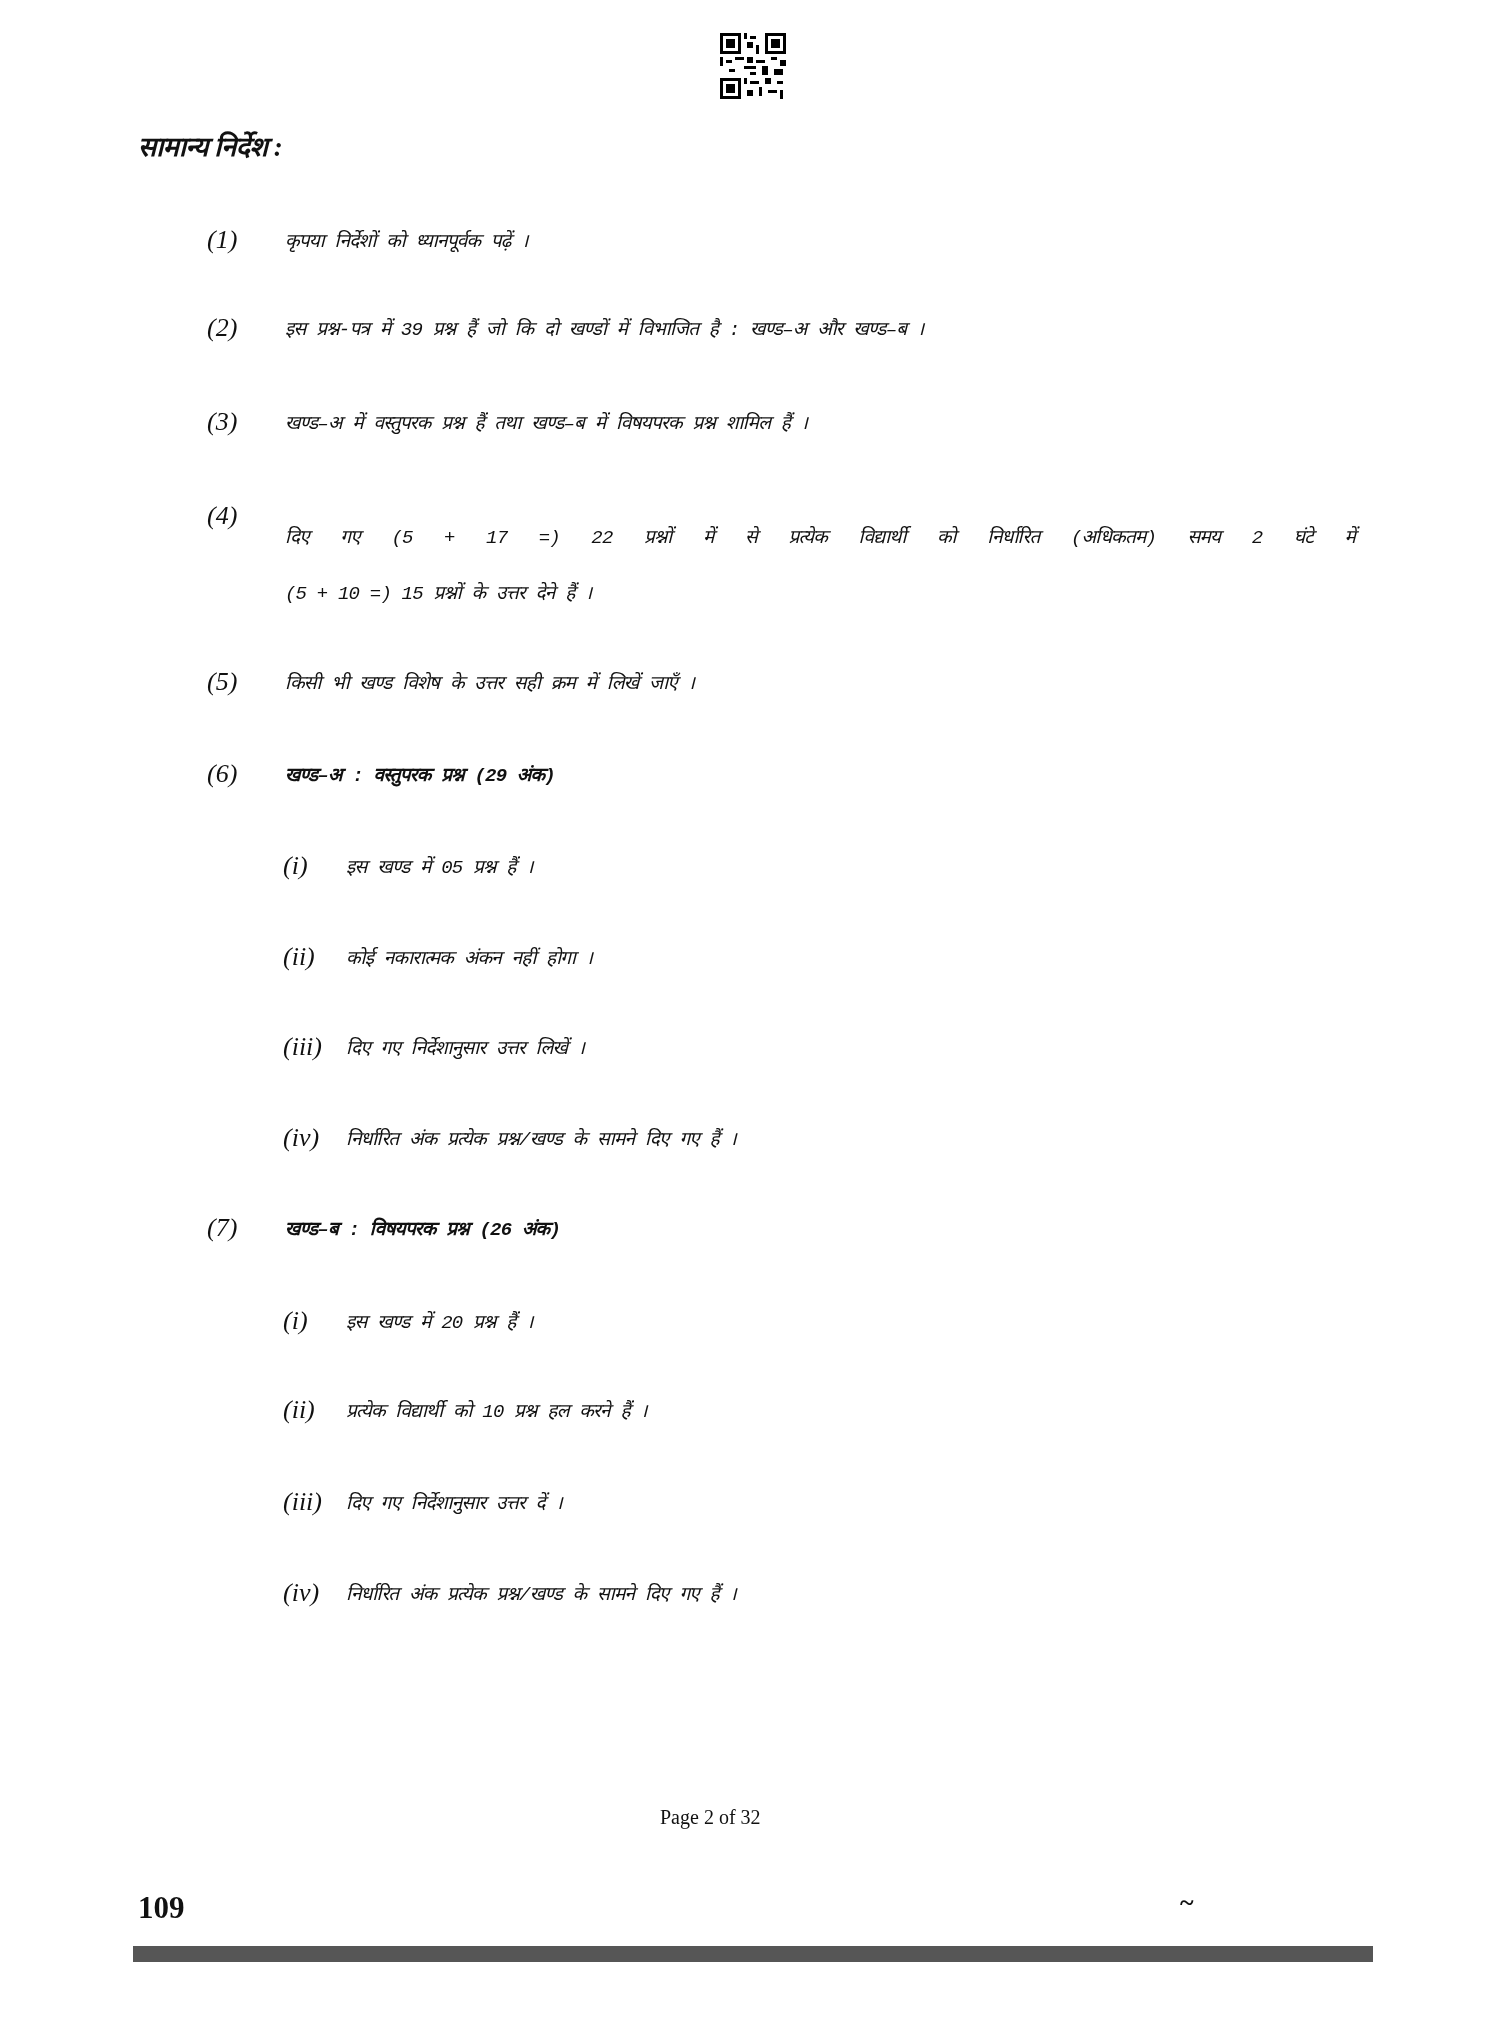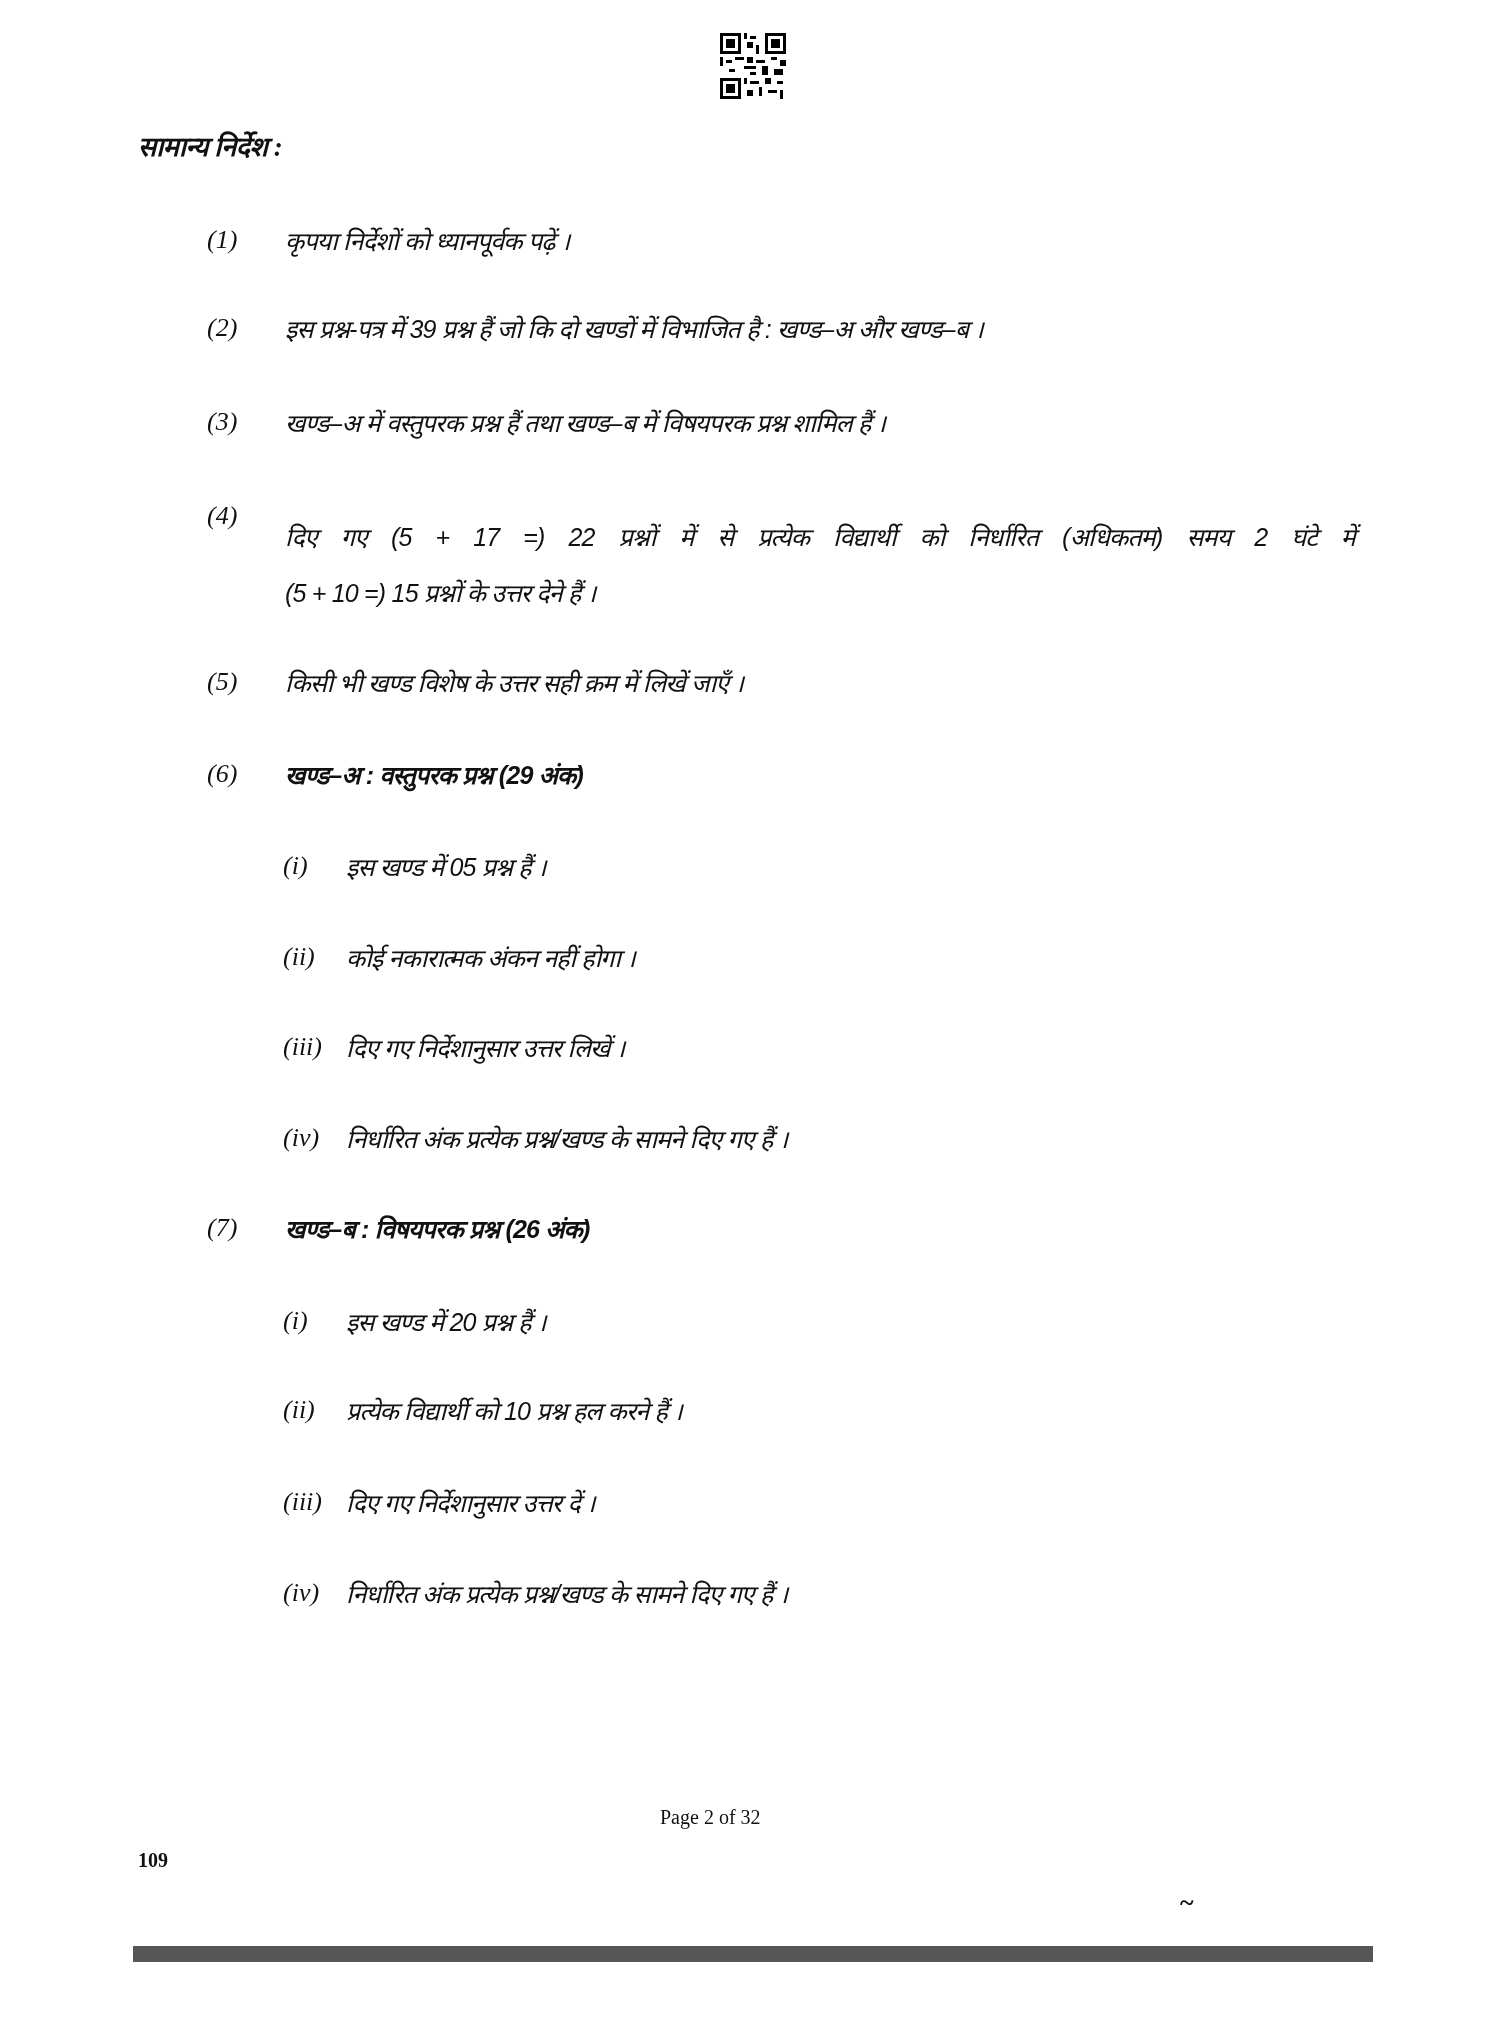--- a/index.html
+++ b/index.html
@@ -3,29 +3,29 @@
 <meta charset="utf-8">
 <style>
   html, body { margin:0; padding:0; background:#ffffff; }
   body { width:1505px; height:2034px; position:relative; overflow:hidden;
          font-family:"DejaVu Serif","Liberation Serif",serif; color:#111; }
   .qr { position:absolute; left:720px; top:31px; width:66px; height:70px; }
   .heading { position:absolute; left:138px; top:127px; font-size:27px; font-style:italic; font-weight:bold;
              font-family:Liberation Serif, serif; letter-spacing:-0.5px; }
   .row { position:absolute; left:0; height:40px; display:flex; align-items:center; }
   .num { position:absolute; font-style:italic; font-size:26px; font-family:"Liberation Serif","DejaVu Serif",serif; }
-  .txt { position:absolute; white-space:nowrap; font-style:italic; font-size:25px;
-         font-family:Liberation Sans, sans-serif; letter-spacing:-0.8px; }
+  .txt { position:absolute; white-space:nowrap; font-style:italic; font-size:19px;
+         font-family:Liberation Mono, monospace; letter-spacing:-0.8px; }
   .lvl1 .num { left:207px; }
   .lvl1 .txt { left:285px; }
   .lvl2 .num { left:283px; }
   .lvl2 .txt { left:346px; }
   .bold { font-weight:bold; }
   .justify { width:1070px; text-align:justify; text-align-last:justify; word-spacing:2px;margin-top:40px; }
-  .footer-left { position:absolute; left:138px; top:1849px; font-size:20px; font-weight:bold;
+  .footer-left { position:absolute; left:138px; top:1890px; font-size:31px; font-weight:bold;
                  font-family:"Liberation Serif","DejaVu Serif",serif; }
   .footer-center { position:absolute; left:660px; top:1806px; font-size:20px; font-weight:normal;
                    font-family:"Liberation Serif","DejaVu Serif",serif; }
   .footer-right { position:absolute; left:1180px; top:1888px; font-size:26px; font-weight:bold;
                   font-family:"Liberation Serif","DejaVu Serif",serif; }
   .footer-bar { position:absolute; left:133px; top:1946px; width:1240px; height:16px; background:#565656; }
 </style>
 </head>
 <body>
 

